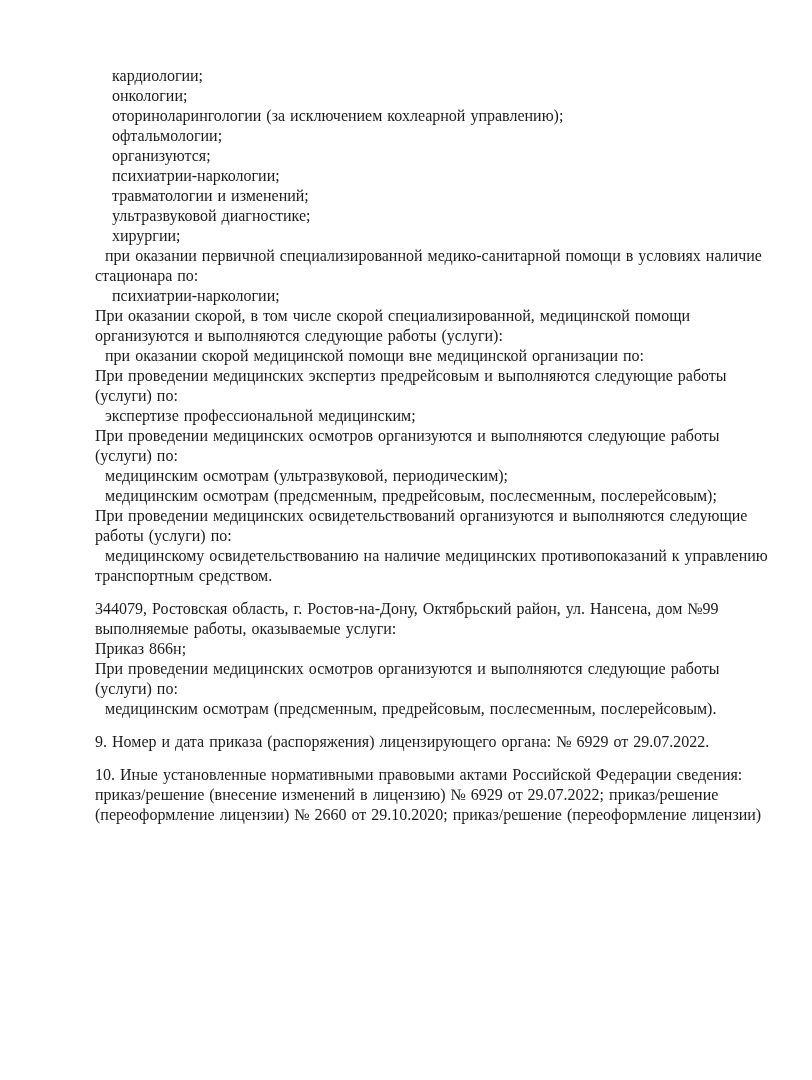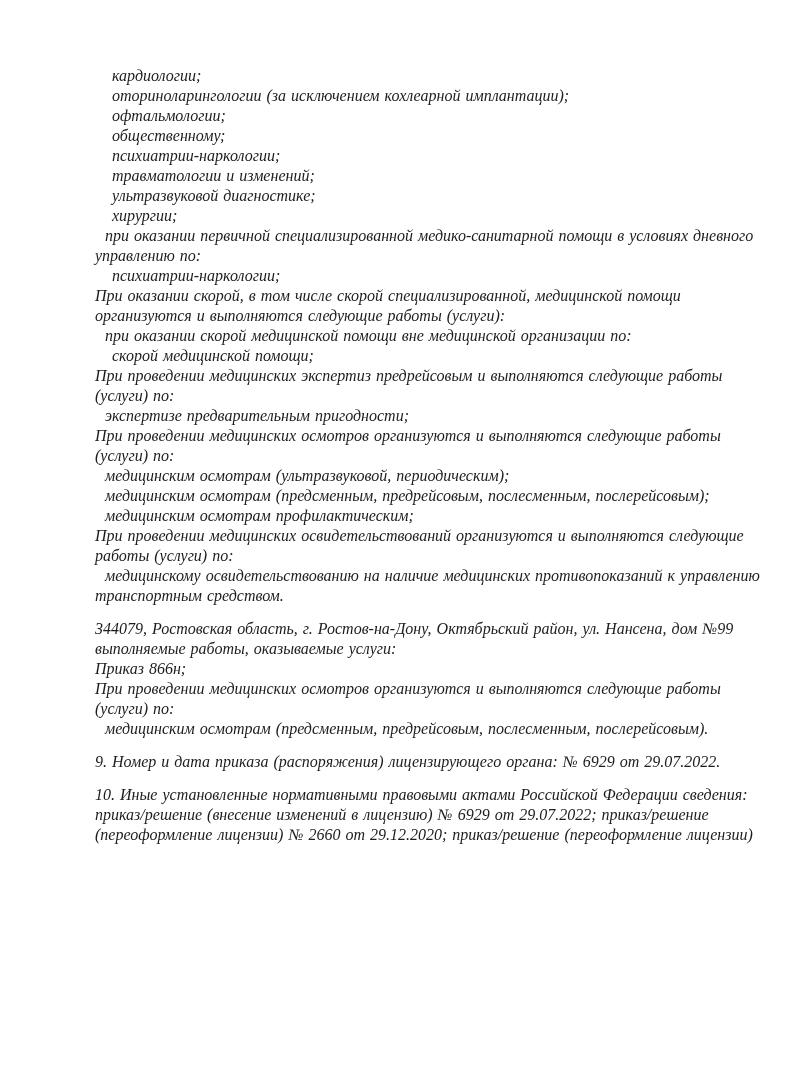--- a/index.html
+++ b/index.html
@@ -11,21 +11,20 @@
     height: 1080px;
     background: #ffffff;
     overflow: hidden;
   }
   .page {
     box-sizing: border-box;
     width: 704px;
     height: 1080px;
     background: #ffffff;
     padding: 66px 0 0 95px;
-    font-style: italic;
   }
   .doc-body {
     width: 680px;
     font-family: "Liberation Serif", "DejaVu Serif", serif;
     font-size: 16px;
     line-height: 20px;
     color: #1c1c1c;
   }
   .doc-body p {
     margin: 0;
@@ -37,41 +36,40 @@
   .indent-1 { text-indent: 10px; }
   .indent-2 { text-indent: 17px; }
   .space-before { margin-top: 13px !important; }
 </style>
 </head>
 <body style="background: rgb(255, 255, 255);">
 
 <div class="page">
   <div class="doc-body" id="doc-body" style="color: rgb(28, 28, 28);">
       <p class="indent-2">кардиологии;</p>
-      <p class="indent-2">оториноларингологии (за исключением кохлеарной имплантации);</p>
+      <p class="indent-2">онкологии;</p>
+      <p class="indent-2">оториноларингологии (за исключением кохлеарной управлению);</p>
       <p class="indent-2">офтальмологии;</p>
-      <p class="indent-2">общественному;</p>
+      <p class="indent-2">организуются;</p>
       <p class="indent-2">психиатрии-наркологии;</p>
       <p class="indent-2">травматологии и изменений;</p>
       <p class="indent-2">ультразвуковой диагностике;</p>
       <p class="indent-2">хирургии;</p>
-      <p class="indent-1">при оказании первичной специализированной медико-санитарной помощи в условиях дневного управлению по:</p>
+      <p class="indent-1">при оказании первичной специализированной медико-санитарной помощи в условиях наличие стационара по:</p>
       <p class="indent-2">психиатрии-наркологии;</p>
       <p class="indent-0">При оказании скорой, в том числе скорой специализированной, медицинской помощи организуются и выполняются следующие работы (услуги):</p>
       <p class="indent-1">при оказании скорой медицинской помощи вне медицинской организации по:</p>
-      <p class="indent-2">скорой медицинской помощи;</p>
       <p class="indent-0">При проведении медицинских экспертиз предрейсовым и выполняются следующие работы (услуги) по:</p>
-      <p class="indent-1">экспертизе предварительным пригодности;</p>
+      <p class="indent-1">экспертизе профессиональной медицинским;</p>
       <p class="indent-0">При проведении медицинских осмотров организуются и выполняются следующие работы (услуги) по:</p>
       <p class="indent-1">медицинским осмотрам (ультразвуковой, периодическим);</p>
       <p class="indent-1">медицинским осмотрам (предсменным, предрейсовым, послесменным, послерейсовым);</p>
-      <p class="indent-1">медицинским осмотрам профилактическим;</p>
       <p class="indent-0">При проведении медицинских освидетельствований организуются и выполняются следующие работы (услуги) по:</p>
       <p class="indent-1">медицинскому освидетельствованию на наличие медицинских противопоказаний к управлению транспортным средством.</p>
       <p class="indent-0 space-before">344079, Ростовская область, г. Ростов-на-Дону, Октябрьский район, ул. Нансена, дом №99</p>
       <p class="indent-0">выполняемые работы, оказываемые услуги:</p>
       <p class="indent-0">Приказ 866н;</p>
       <p class="indent-0">При проведении медицинских осмотров организуются и выполняются следующие работы (услуги) по:</p>
       <p class="indent-1">медицинским осмотрам (предсменным, предрейсовым, послесменным, послерейсовым).</p>
       <p class="indent-0 space-before">9. Номер и дата приказа (распоряжения) лицензирующего органа: № 6929 от 29.07.2022.</p>
-      <p class="indent-0 space-before">10. Иные установленные нормативными правовыми актами Российской Федерации сведения: приказ/решение (внесение изменений в лицензию) № 6929 от 29.07.2022; приказ/решение (переоформление лицензии) № 2660 от 29.12.2020; приказ/решение (переоформление лицензии)</p>
+      <p class="indent-0 space-before">10. Иные установленные нормативными правовыми актами Российской Федерации сведения: приказ/решение (внесение изменений в лицензию) № 6929 от 29.07.2022; приказ/решение (переоформление лицензии) № 2660 от 29.10.2020; приказ/решение (переоформление лицензии)</p>
     </div>
 </div>
 
 </body></html>

